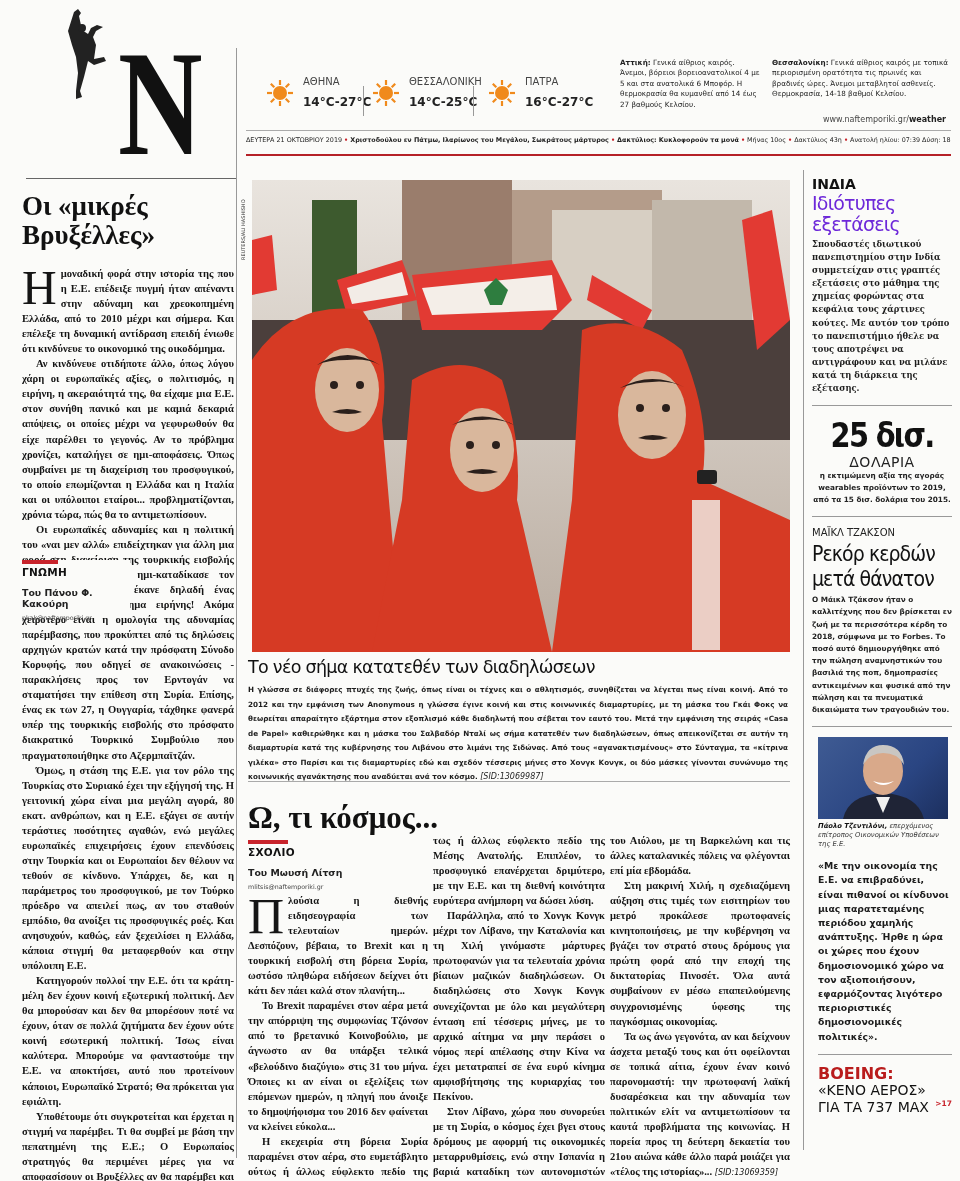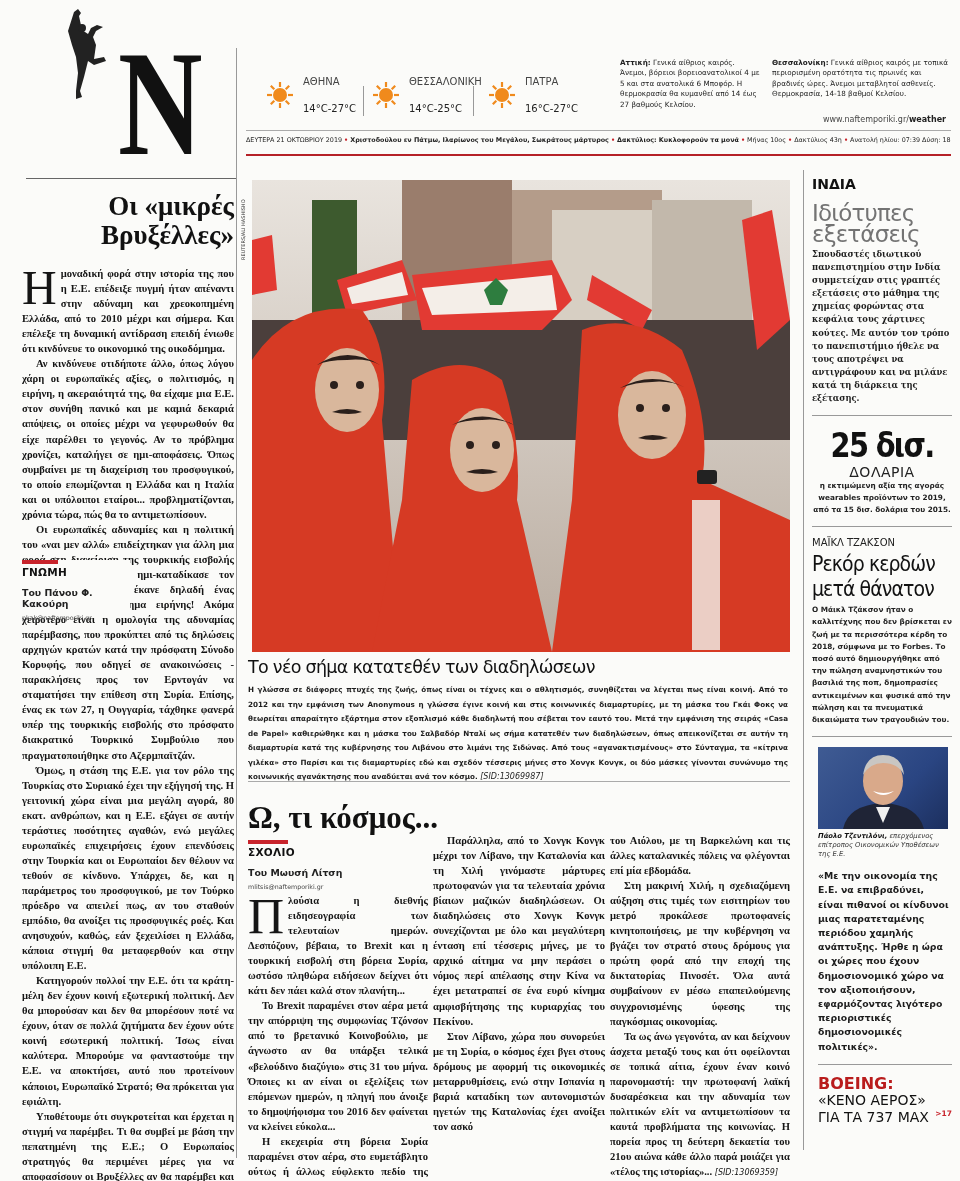--- a/index.html
+++ b/index.html
@@ -5,41 +5,41 @@
   * { box-sizing: border-box; margin: 0; padding: 0; }
   html, body { width: 960px; height: 1181px; background: #fbfbf9; overflow: hidden; }
   body { position: relative; font-family: "DejaVu Serif", serif; color: #1a1a1a; }
 
   
   .left-col { position: absolute; left: 22px; top: 0; width: 212px; height: 1181px; }
   .masthead { position: relative; height: 180px; }
   .hermes { position: absolute; left: 30px; top: 8px; width: 58px; height: 110px; }
   .big-n { position: absolute; left: 96px; top: 28px; font-family: "Liberation Serif", serif; font-weight: bold; font-size: 150px; line-height: 150px; color: #111; transform: scaleX(0.78); transform-origin: left top; letter-spacing: -2px; }
   .mast-rule { position: absolute; left: 4px; top: 178px; width: 210px; border-top: 1px solid #666; }
-  .op-title { position: absolute; top: 192px; left: 0; width: 212px; text-align: right; font-family: "Liberation Serif", serif; font-size: 27px; line-height: 29px; color: #111; }
+  .op-title { position: absolute; top: 192px; left: 0; width: 212px; text-align: left; font-family: "Liberation Serif", serif; font-size: 27px; line-height: 29px; color: #111; }
   .op-body { position: absolute; top: 266px; left: 0; width: 212px; font-family: "Liberation Serif", serif; font-size: 10.6px; line-height: 15.05px; text-align: justify; color: #151515; font-weight: bold; }
   .op-body p { text-indent: 14px; }
   .op-body p.first { text-indent: 0; }
   .dropcap { float: left; font-family: "Liberation Serif", serif; font-size: 48px; line-height: 40px; margin: 2px 4px 0 0; font-weight: normal; }
   .byline-box { position: absolute; left: 0; top: 560px; width: 108px; }
   .red-bar { width: 36px; height: 4px; background: #c8242c; margin-bottom: 2px; }
   .section-label { font-family: "DejaVu Sans", sans-serif; font-weight: bold; font-size: 10.5px; letter-spacing: 0.3px; color: #111; }
   .author { font-family: "DejaVu Sans", sans-serif; font-size: 9.4px; font-weight: bold; color: #222; margin-top: 9px; }
   .email { font-family: "DejaVu Sans", sans-serif; font-size: 6.3px; color: #444; margin-top: 5px; }
   .sid { font-style: italic; font-weight: normal; font-size: 8px; font-family: "DejaVu Sans", sans-serif; }
 
   .col-rule-left { position: absolute; left: 236px; top: 48px; height: 1110px; border-left: 1px solid #999; }
 
   
   .weather { position: absolute; left: 240px; top: 58px; width: 720px; height: 72px; }
   .city { position: absolute; top: 18px; display: flex; align-items: center; }
   .sun { width: 28px; height: 28px; position: relative; margin-right: 9px; }
   .sun svg { width: 28px; height: 28px; }
   .city-name { font-family: "DejaVu Sans", sans-serif; font-size: 10px; color: #444; }
-  .city-temp { font-family: "DejaVu Sans", sans-serif; font-size: 10px; font-weight: normal; color: #222; margin-top: 16px; }
+  .city-temp { font-family: "DejaVu Sans", sans-serif; font-size: 12px; font-weight: bold; color: #222; margin-top: 8px; }
   .city-sep { position: absolute; top: 28px; width: 1px; height: 30px; background: #999; }
   .forecast { position: absolute; top: 0; font-family: "DejaVu Sans", sans-serif; font-size: 7.2px; line-height: 10.4px; color: #222; }
   .forecast b { font-weight: bold; }
   .weather-url { position: absolute; right: 14px; top: 57px; font-family: "DejaVu Sans", sans-serif; font-size: 8px; color: #444; }
   .weather-url b { color: #222; }
 
   .dateline-rule { position: absolute; left: 246px; top: 130px; width: 705px; border-top: 1px solid #aaa; }
   .dateline { position: absolute; left: 246px; top: 136px; width: 705px; font-family: "DejaVu Sans", sans-serif; font-size: 6.4px; color: #222; white-space: nowrap; overflow: hidden; }
   .dateline .sep { color: #c8242c; font-weight: bold; }
   .dateline b { font-weight: bold; }
@@ -62,21 +62,21 @@
   .comm-col p.first { text-indent: 0; }
   .col-a { left: 248px; top: 893px; width: 180px; }
   .col-b { left: 433px; top: 833px; width: 172px; }
   .col-c { left: 610px; top: 833px; width: 180px; }
   .dropcap2 { float: left; font-family: "Liberation Serif", serif; font-size: 50px; line-height: 40px; margin: 3px 4px 0 0; font-weight: normal; }
 
   
   .col-rule-right { position: absolute; left: 803px; top: 170px; height: 980px; border-left: 1px solid #999; }
   .right-col { position: absolute; left: 812px; top: 176px; width: 140px; }
   .kicker { font-family: "DejaVu Sans", sans-serif; font-weight: bold; font-size: 14px; color: #111; }
-  .rt-title { font-family: "DejaVu Sans", sans-serif; font-size: 23px; line-height: 21px; color: #737373; letter-spacing: -0.8px; margin-top: 11px; }
+  .rt-title { font-family: "DejaVu Sans", sans-serif; font-size: 19px; line-height: 21px; color: #6d28d9; letter-spacing: -0.8px; margin-top: 1px; }
   .rt-body { font-family: "DejaVu Serif", serif; font-size: 8.4px; line-height: 13.1px; font-weight: bold; color: #1d1d1d; margin-top: 3px; }
   .rt-rule { border-top: 1px solid #999; margin: 10px 0; }
   .big-num { font-family: "DejaVu Sans", sans-serif; font-weight: bold; font-size: 34px; line-height: 38px; text-align: center; color: #111; letter-spacing: -2px; transform: scaleX(0.85); }
   .big-unit { font-family: "DejaVu Sans", sans-serif; font-size: 14px; text-align: center; color: #222; letter-spacing: 0.5px; }
   .big-desc { font-family: "DejaVu Sans", sans-serif; font-size: 7.3px; line-height: 12px; text-align: center; font-weight: bold; color: #222; }
   .kicker2 { font-family: "DejaVu Sans", sans-serif; font-size: 10px; color: #222; }
   .rt-title2 { font-family: "DejaVu Sans", sans-serif; font-size: 21px; line-height: 25px; color: #111; letter-spacing: -1px; margin-top: 4px; transform: scaleX(0.9); transform-origin: left; white-space: nowrap; }
   .rt-body2 { font-family: "DejaVu Sans", sans-serif; font-size: 7.3px; line-height: 12.2px; font-weight: bold; color: #222; margin-top: 2px; }
   .portrait { width: 130px; height: 82px; margin: 6px 0 0 6px; background: linear-gradient(135deg,#3f5b93 0%,#2a4582 60%,#1c2f5e 100%); position: relative; overflow: hidden; }
   .photo-caption { font-family: "DejaVu Sans", sans-serif; font-size: 6.8px; line-height: 9px; color: #333; font-style: italic; margin: 3px 0 0 6px; }
@@ -284,20 +284,21 @@
   <div class="section-label">ΣΧΟΛΙΟ</div>
   <div class="author">Του Μωυσή Λίτση</div>
   <div class="email">mlitsis@naftemporiki.gr</div>
 </div>
 <div class="comm-col col-a">
   <p class="first"><span class="dropcap2">Π</span><span>λούσια η διεθνής ειδησεογραφία των τελευταίων ημερών. Δεσπόζουν, βέβαια, το Brexit και η τουρκική εισβολή στη βόρεια Συρία, ωστόσο πληθώρα ειδήσεων δείχνει ότι κάτι δεν πάει καλά στον πλανήτη...</span></p>
   <p>Το Brexit παραμένει στον αέρα μετά την απόρριψη της συμφωνίας Τζόνσον από το βρετανικό Κοινοβούλιο, με άγνωστο αν θα υπάρξει τελικά «βελούδινο διαζύγιο» στις 31 του μήνα. Όποιες κι αν είναι οι εξελίξεις των επόμενων ημερών, η πληγή που άνοιξε το δημοψήφισμα του 2016 δεν φαίνεται να κλείνει εύκολα...</p>
   <p>Η εκεχειρία στη βόρεια Συρία παραμένει στον αέρα, στο ευμετάβλητο ούτως ή άλλως εύφλεκτο πεδίο της Μέσης</p>
 </div>
 <div class="comm-col col-b">
+  <p class="first">τως ή άλλως εύφλεκτο πεδίο της Μέσης Ανατολής. Επιπλέον, το προσφυγικό επανέρχεται δριμύτερο, με την Ε.Ε. και τη διεθνή κοινότητα ευρύτερα ανήμπορη να δώσει λύση.</p>
   <p>Παράλληλα, από το Χονγκ Κονγκ μέχρι τον Λίβανο, την Καταλονία και τη Χιλή γινόμαστε μάρτυρες πρωτοφανών για τα τελευταία χρόνια βίαιων μαζικών διαδηλώσεων. Οι διαδηλώσεις στο Χονγκ Κονγκ συνεχίζονται με όλο και μεγαλύτερη ένταση επί τέσσερις μήνες, με το αρχικό αίτημα να μην περάσει ο νόμος περί απέλασης στην Κίνα να έχει μετατραπεί σε ένα ευρύ κίνημα αμφισβήτησης της κυριαρχίας του Πεκίνου.</p>
   <p>Στον Λίβανο, χώρα που συνορεύει με τη Συρία, ο κόσμος έχει βγει στους δρόμους με αφορμή τις οικονομικές μεταρρυθμίσεις, ενώ στην Ισπανία η βαριά καταδίκη των αυτονομιστών ηγετών της Καταλονίας έχει ανοίξει τον ασκό</p>
 </div>
 <div class="comm-col col-c">
   <p class="first">του Αιόλου, με τη Βαρκελώνη και τις άλλες καταλανικές πόλεις να φλέγονται επί μία εβδομάδα.</p>
   <p>Στη μακρινή Χιλή, η σχεδιαζόμενη αύξηση στις τιμές των εισιτηρίων του μετρό προκάλεσε πρωτοφανείς κινητοποιήσεις, με την κυβέρνηση να βγάζει τον στρατό στους δρόμους για πρώτη φορά από την εποχή της δικτατορίας Πινοσέτ. Όλα αυτά συμβαίνουν εν μέσω επαπειλούμενης συγχρονισμένης ύφεσης της παγκόσμιας οικονομίας.</p>
   <p><span>Τα ως άνω γεγονότα, αν και δείχνουν άσχετα μεταξύ τους και ότι οφείλονται σε τοπικά αίτια, έχουν έναν κοινό παρονομαστή: την πρωτοφανή λαϊκή δυσαρέσκεια και την αδυναμία των πολιτικών ελίτ να αντιμετωπίσουν τα καυτά προβλήματα της κοινωνίας. Η πορεία προς τη δεύτερη δεκαετία του 21ου αιώνα κάθε άλλο παρά μοιάζει για «τέλος της ιστορίας»...</span> <span class="sid">[SID:13069359]</span></p>
 </div>
 
 <div class="col-rule-right"></div>

